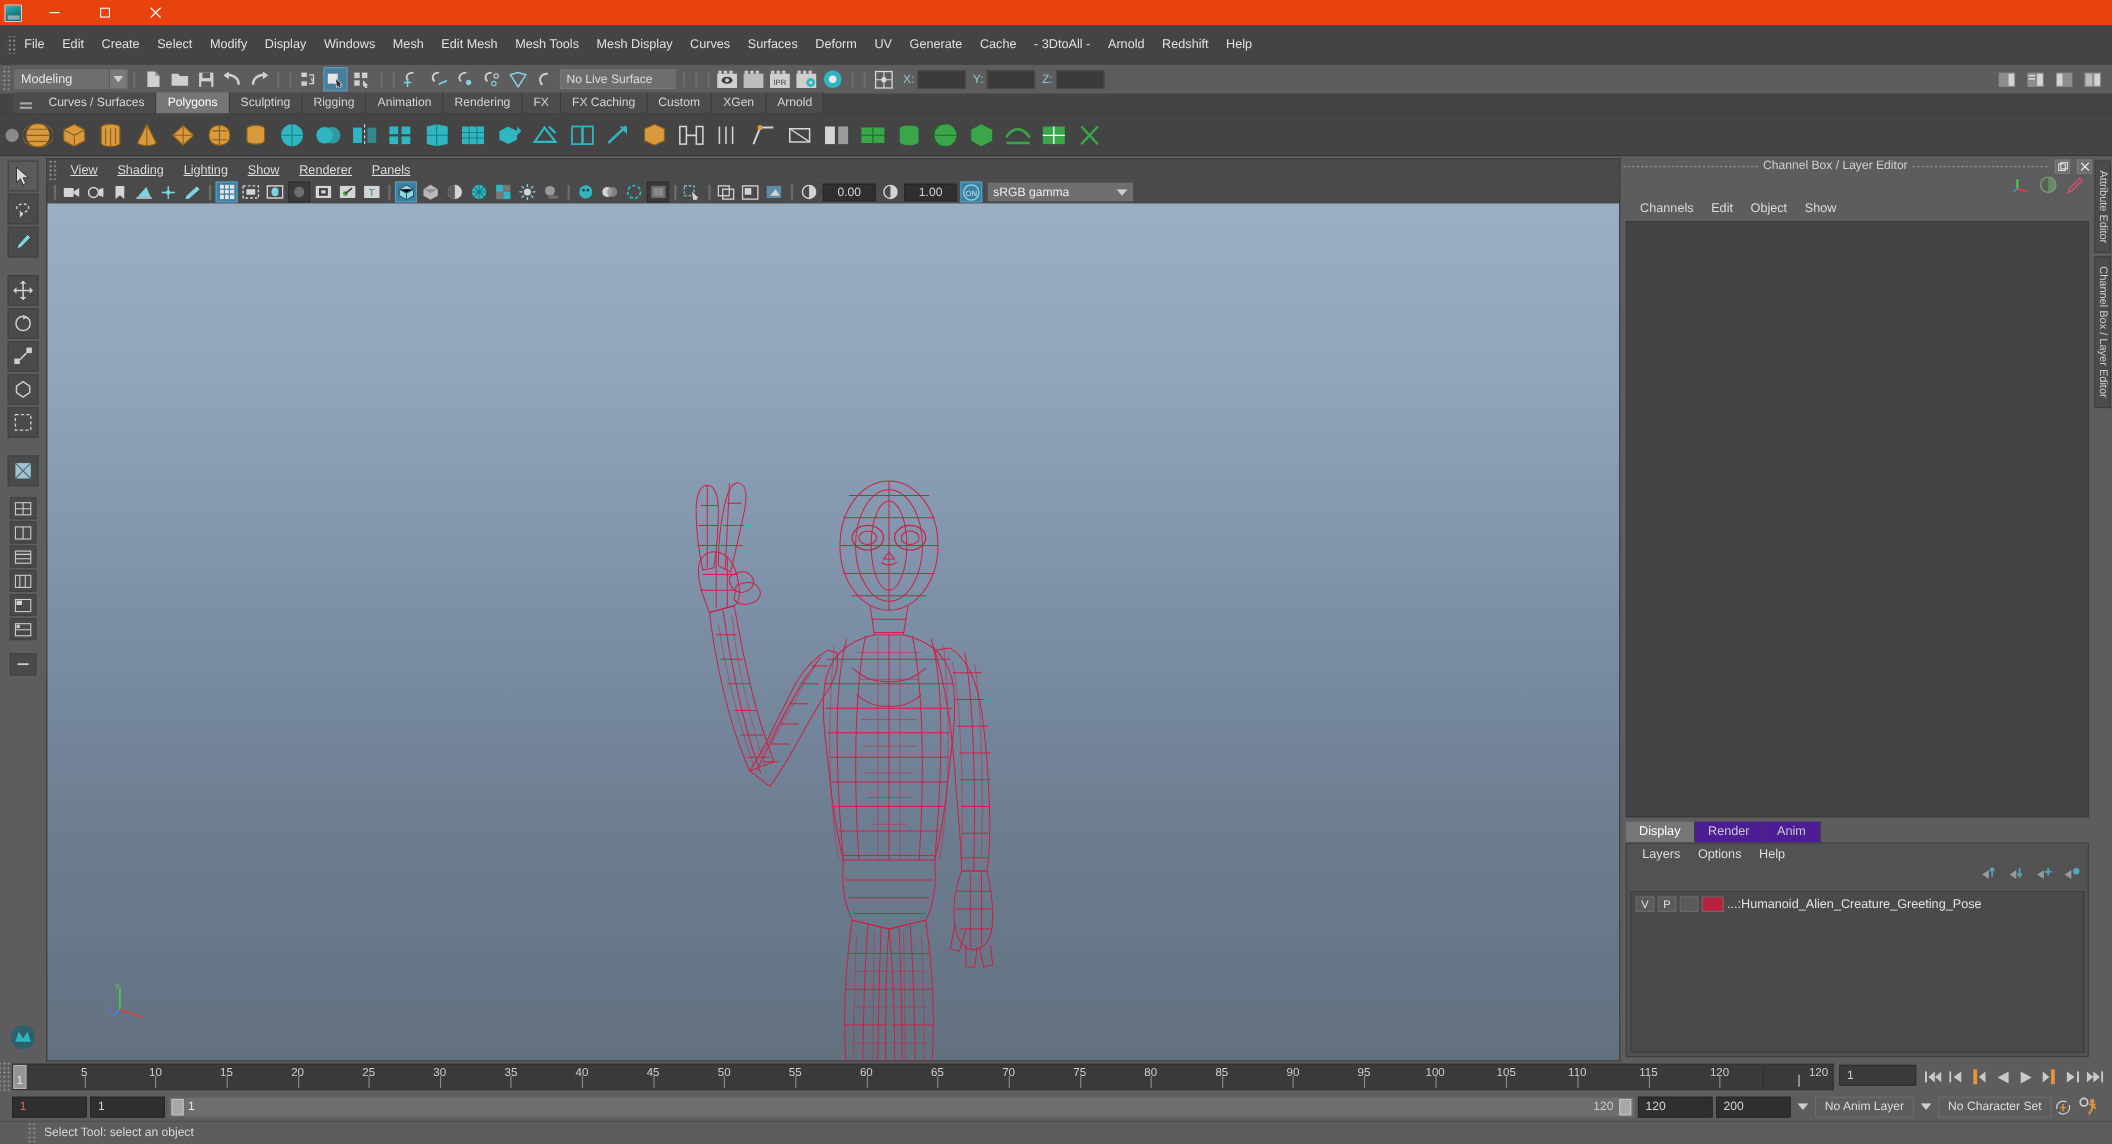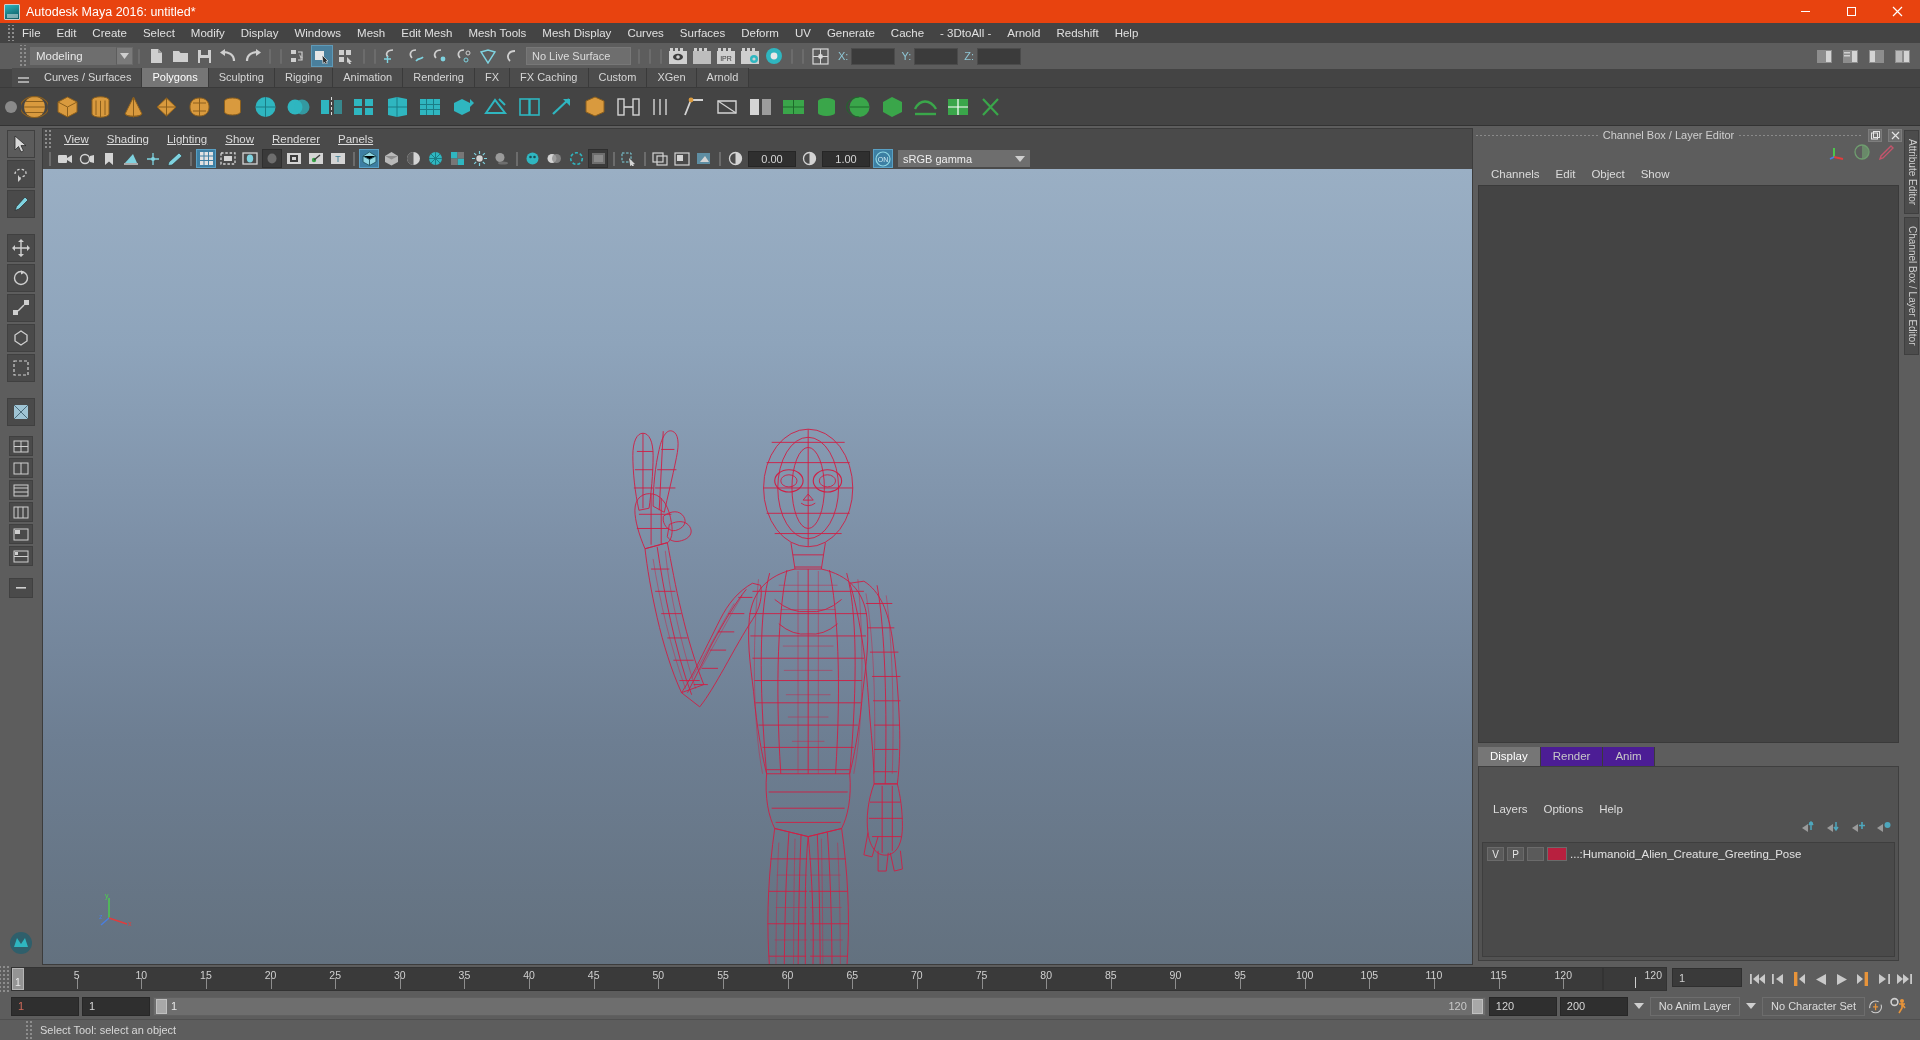--- a/index.html
+++ b/index.html
@@ -30,29 +30,29 @@
   .titlebar .title { flex: 1; }
   .winbtns { display: flex; height: 23px; }
   .winbtn {
     width: 46px; height: 23px; display: flex; align-items: center; justify-content: center;
     color: #fff; font-size: 13px; line-height: 1;
   }
   .winbtn svg { display:block; }
 
   
   .menubar {
-    height: 20px; background: #444444; display: flex; align-items: center;
+    height: 36px; background: #444444; display: flex; align-items: center;
     font-size: 11.5px; color: #e0e0e0; flex: none; padding-left: 6px;
   }
   .menubar .mi { padding: 0 8px; height: 20px; line-height: 20px; white-space: nowrap; }
 
   
   .statusbar {
     height: 26px; background: #5d5d5d; display: flex; align-items: center;
-    flex: none; padding-left: 18px; gap: 0px; justify-content: center;
+    flex: none; padding-left: 1px; gap: 0px; justify-content: center;
   }
   .grip { width: 8px; height: 22px; flex: none;
     background-image: radial-gradient(#8d8d8d 35%, transparent 36%);
     background-size: 4px 4px; background-position: 1px 2px; }
   .mode-select {
     width: 86px; height: 18px; background: #6e6e6e; color: #e6e6e6;
     font-size: 11.5px; display: flex; align-items: center; padding-left: 5px;
     border: 1px solid #6e6e6e; margin-left: 4px;
   }
   .mode-arrow {
@@ -153,21 +153,21 @@
   .cbmenu { height:19px; display:flex; align-items:center; font-size:11.5px; color:#dcdcdc; padding-left:8px;}
   .cbmenu .cm { padding: 0 8px; }
   .cbbody { flex:1; background:#444444; border:1px solid #3a3a3a; margin:2px 3px 0 3px; min-height:0;}
 
   .layertabs { height:19px; display:flex; align-items:flex-end; margin:4px 3px 0 3px; font-size:11.5px;}
   .ltab { height:19px; line-height:19px; padding:0 12px; background:#4c1d95; color:#c8c8c8;
           border-right:1px solid #3a3a3a;}
   .ltab.active { background:#767676; color:#fff;}
   .layerpanel { flex: none; height: 195px; background:#525252; margin:0 3px 4px 3px; border:1px solid #3f3f3f;
                 display:flex; flex-direction:column; }
-  .lmenu { height:19px; display:flex; align-items:center; font-size:11.5px; color:#dcdcdc; padding-left:6px;margin-top:32px;}
+  .lmenu { height:19px; display:flex; align-items:center; font-size:11.5px; color:#dcdcdc; padding-left:6px;}
   .lmenu .lm { padding:0 8px; }
   .lbtns { height:22px; display:flex; align-items:center; justify-content:flex-end; padding-right:6px; gap:9px;}
   .layerlist { flex:1; background:#4a4a4a; margin:2px 3px 3px 3px; border:1px solid #3e3e3e; padding-top:3px;}
   .layerrow { display:flex; align-items:center; height:16px; font-size:11.5px; color:#e2e2e2; padding-left:4px; gap:3px;}
   .lcell { width:17px; height:14px; background:#5a5a5a; border:1px solid #6b6b6b; display:flex;
            align-items:center; justify-content:center; font-size:10px; color:#e6e6e6;}
   .lcolor { width:20px; height:14px; background:#b8203f; border:1px solid #6b6b6b; }
 
   .vtabs { width: 18px; flex:none; background:#5d5d5d; display:flex; flex-direction:column;
            align-items:center; padding-top:4px; gap:3px;}
@@ -217,21 +217,20 @@
     background-image: radial-gradient(#8d8d8d 35%, transparent 36%);
     background-size: 4px 4px; background-position: 1px 3px; flex:none; margin-right:6px;}
 </style>
 </head>
 <body>
 
 <div class="app">
 
   <div class="titlebar">
     <div class="logo"></div>
-    <div class="title">Autodesk Maya 2016: untitled*</div>
     <div class="winbtns">
       <div class="winbtn">
         <svg width="11" height="11" viewBox="0 0 11 11">
             <rect x="1" y="5" width="9" height="1" fill="#fff"></rect>
           </svg>
       </div>
       <div class="winbtn">
         <svg width="11" height="11" viewBox="0 0 11 11">
             <rect x="1.5" y="1.5" width="8" height="8" fill="none" stroke="#fff" stroke-width="1"></rect>
           </svg>

